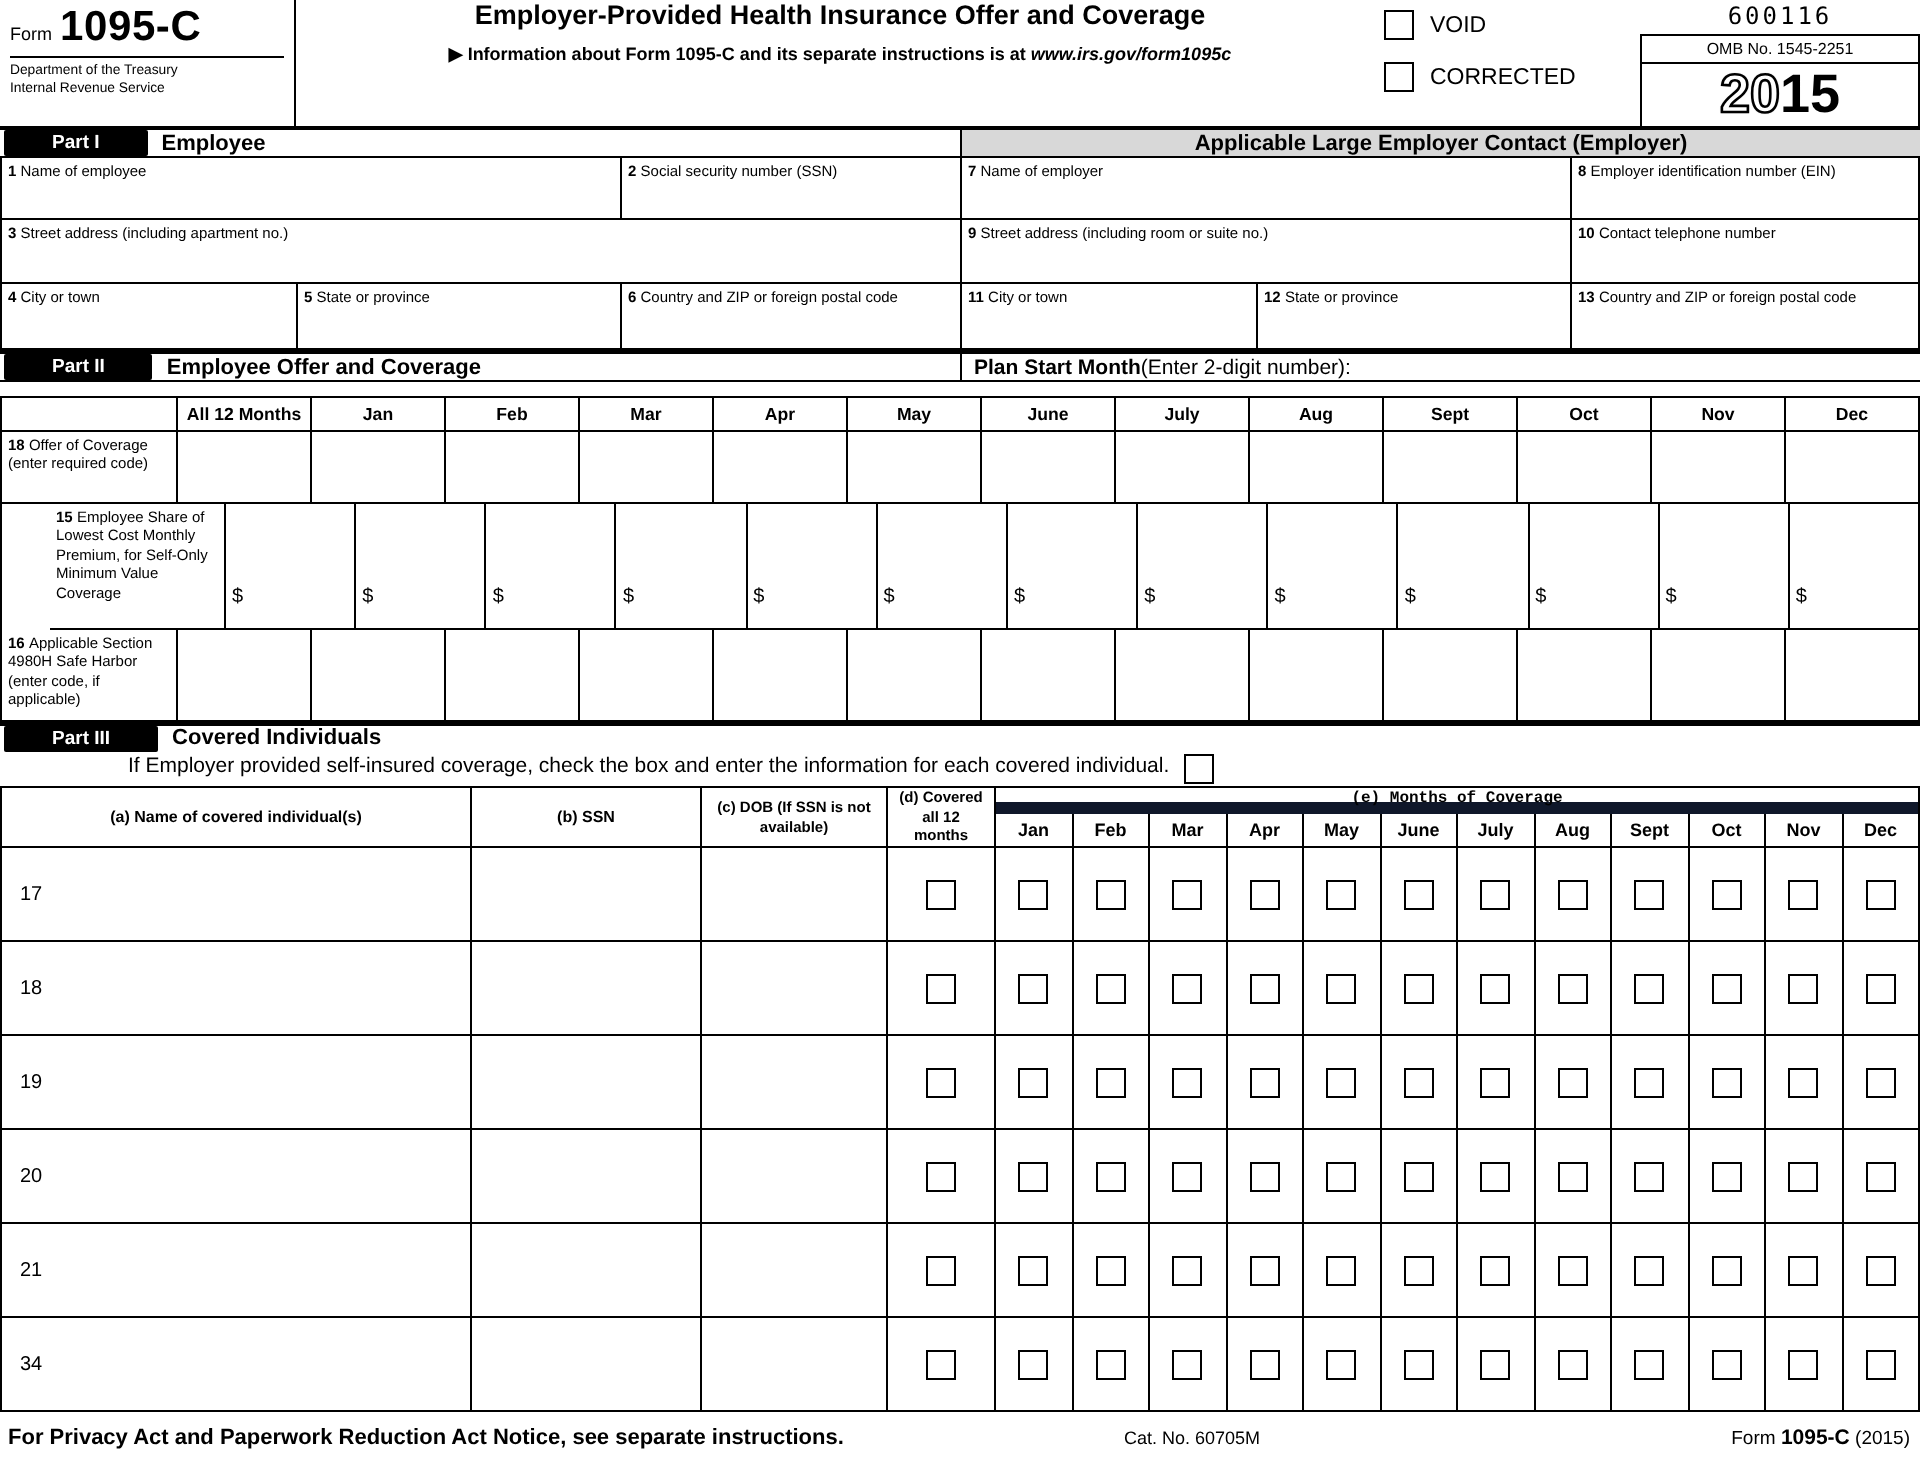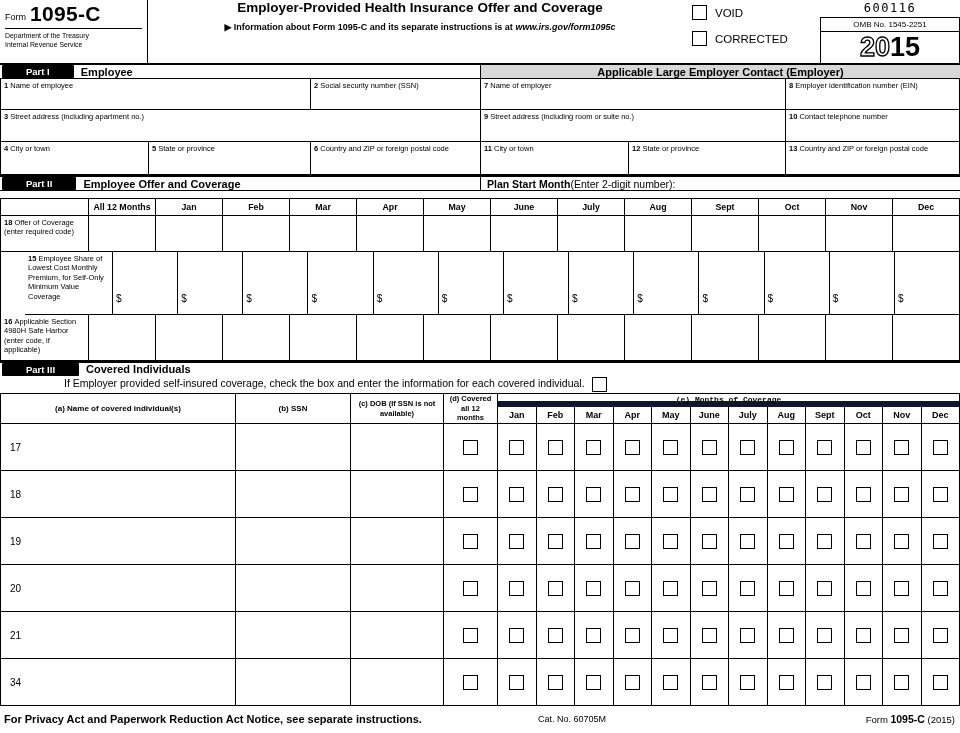--- a/index.html
+++ b/index.html
@@ -81,21 +81,21 @@
   .p3-cell { border-right:1px solid #000; }
   .p3-row .p3-col-a { display:flex; align-items:center; padding-left:9px; font-size:10px; }
   .p3-row .p3-col-d { display:flex; align-items:center; justify-content:center; }
   .p3-row .p3-col-e { display:flex; flex-direction:row; }
   .p3-mcol { flex:1; border-right:1px solid #000; display:flex; align-items:center; justify-content:center; }
   .p3-mcol:last-child { border-right:none; }
 
   
   .footer { position:relative; height:16px; margin-top:7px; font-size:9px; }
   .f-left { position:absolute; left:4px; top:0; font-weight:bold; font-size:11px; }
-  .f-center { position:absolute; left:538px; top:1px; }
+  .f-center { position:absolute; left:562px; top:1px; }
   .f-right { position:absolute; right:5px; top:0; font-size:9.5px; }
   .f-right .b { font-weight:bold; font-size:10.5px; }
 </style>
 </head>
 <body>
 
 <div class="sheet">
 
   <div class="header">
     <div class="h-left">

